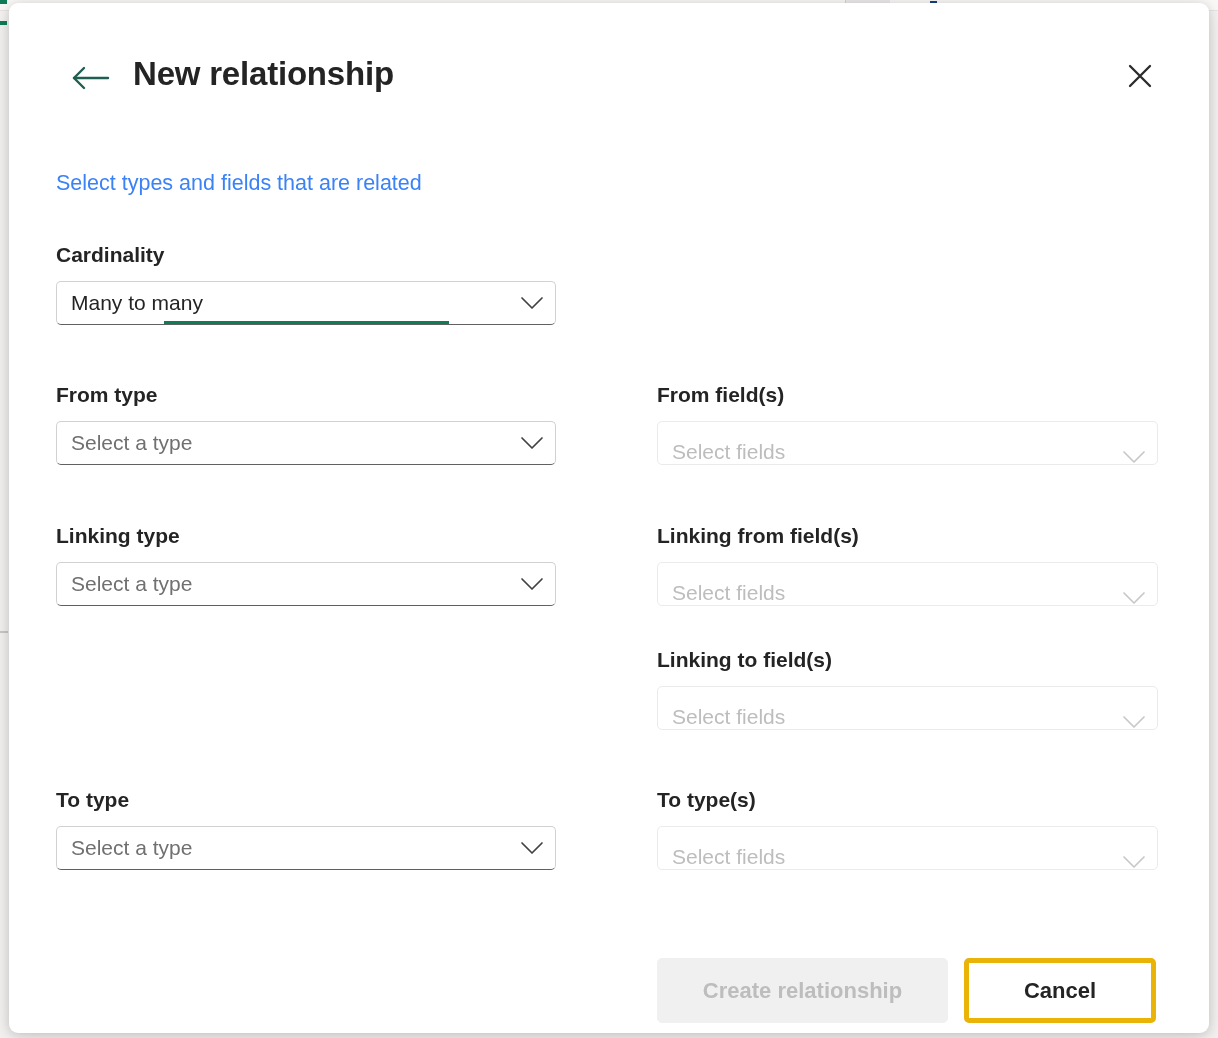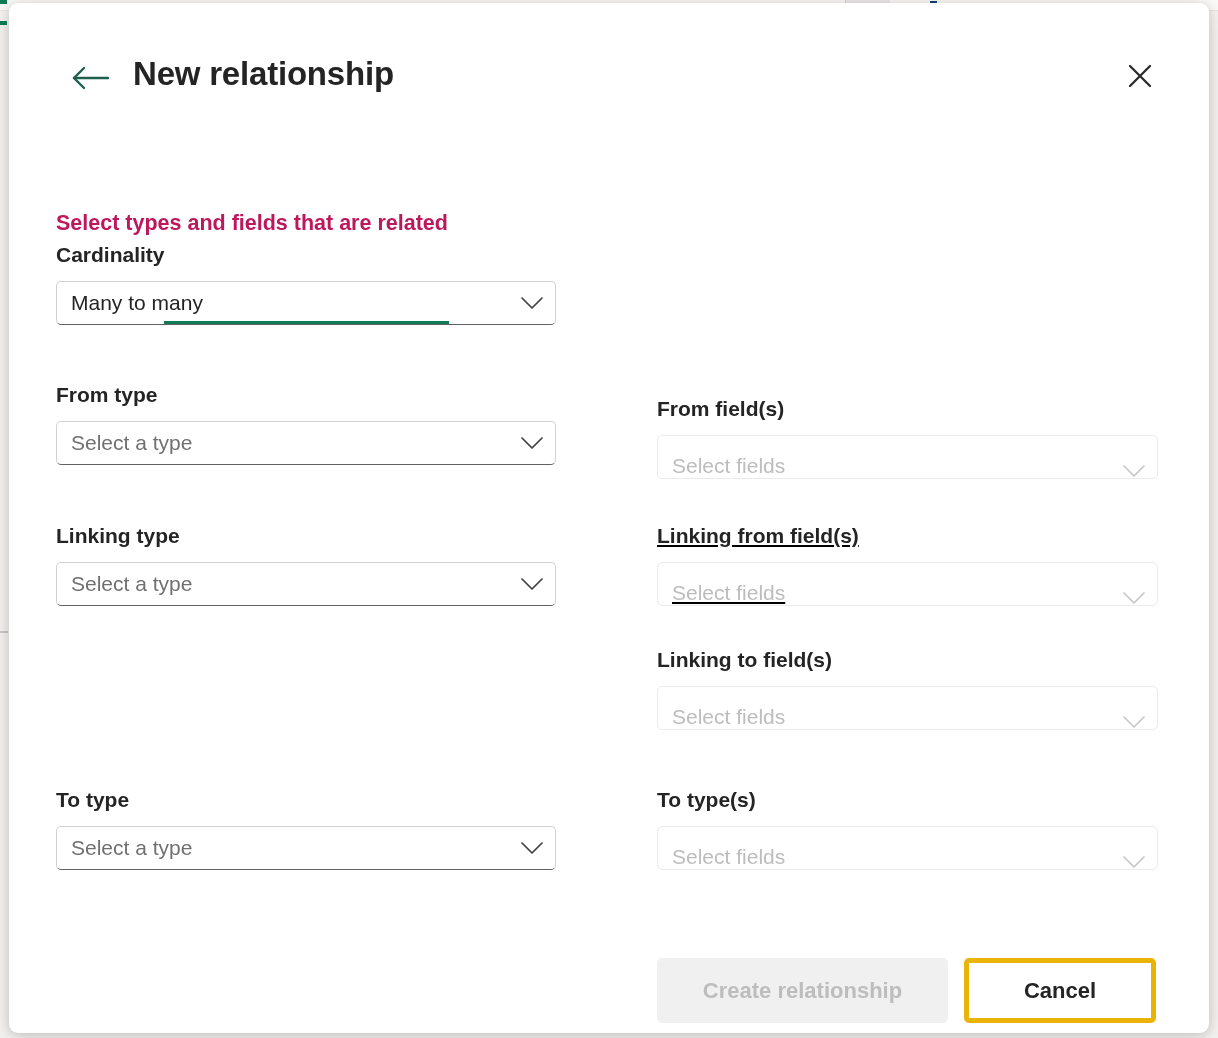--- a/index.html
+++ b/index.html
@@ -122,24 +122,23 @@
     padding: 0;
     border-radius: 4px;
   }
 
   
   .dlg-subtitle {
     position: absolute;
     left: 47px;
     top: 168px;
     font-size: 21.5px;
-    font-weight: 700;
-    color: #be185d;
-    white-space: nowrap;
-    margin-top: 40px;
+    font-weight: 400;
+    color: #3b82f6;
+    white-space: nowrap;
   }
 
   
   .field-group { position: absolute; }
   .field-label {
     font-size: 21px;
     font-weight: 700;
     color: #242424;
     white-space: nowrap;
     display: block;
@@ -306,33 +305,33 @@
     <div class="combo enabled" style="width:500px;">
       <span class="combo-text placeholder">Select a type</span>
       <span class="combo-chev">
         <svg width="24" height="14" viewBox="0 0 24 14" fill="none" aria-hidden="true">
           <path d="M2 2 L12 12 L22 2" stroke-width="1.7" stroke-linecap="round" stroke-linejoin="round" fill="none"></path>
         </svg>
       </span>
     </div>
   </div>
 
-  <div class="field-group" style="left:648px; top:392px; width:501px;">
+  <div class="field-group" style="left:648px; top:378px; width:501px;">
     <span class="field-label">From field(s)</span>
     <div class="combo disabled" style="width:501px;">
       <span class="combo-text">Select fields</span>
       <span class="combo-chev">
         <svg width="24" height="14" viewBox="0 0 24 14" fill="none" aria-hidden="true">
           <path d="M2 2 L12 12 L22 2" stroke-width="1.7" stroke-linecap="round" stroke-linejoin="round" fill="none"></path>
         </svg>
       </span>
     </div>
   </div>
 
-  <div class="field-group" style="left:648px; top:519px; width:501px;text-decoration:underline;">
+  <div class="field-group" style="left:648px; top:519px; width:501px;">
     <span class="field-label">Linking from field(s)</span>
     <div class="combo disabled" style="width:501px;">
       <span class="combo-text">Select fields</span>
       <span class="combo-chev">
         <svg width="24" height="14" viewBox="0 0 24 14" fill="none" aria-hidden="true">
           <path d="M2 2 L12 12 L22 2" stroke-width="1.7" stroke-linecap="round" stroke-linejoin="round" fill="none"></path>
         </svg>
       </span>
     </div>
   </div>

